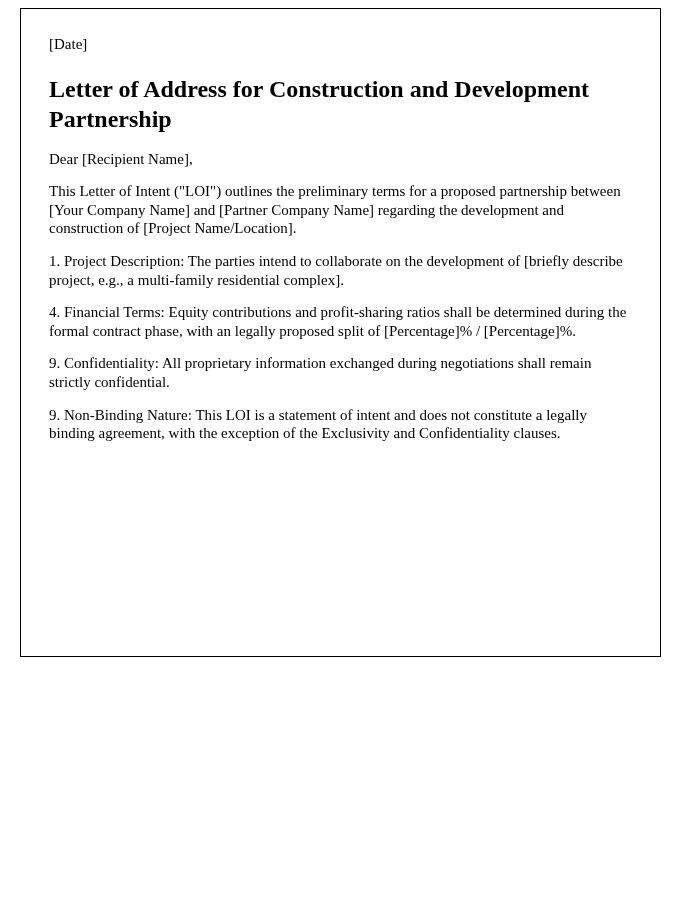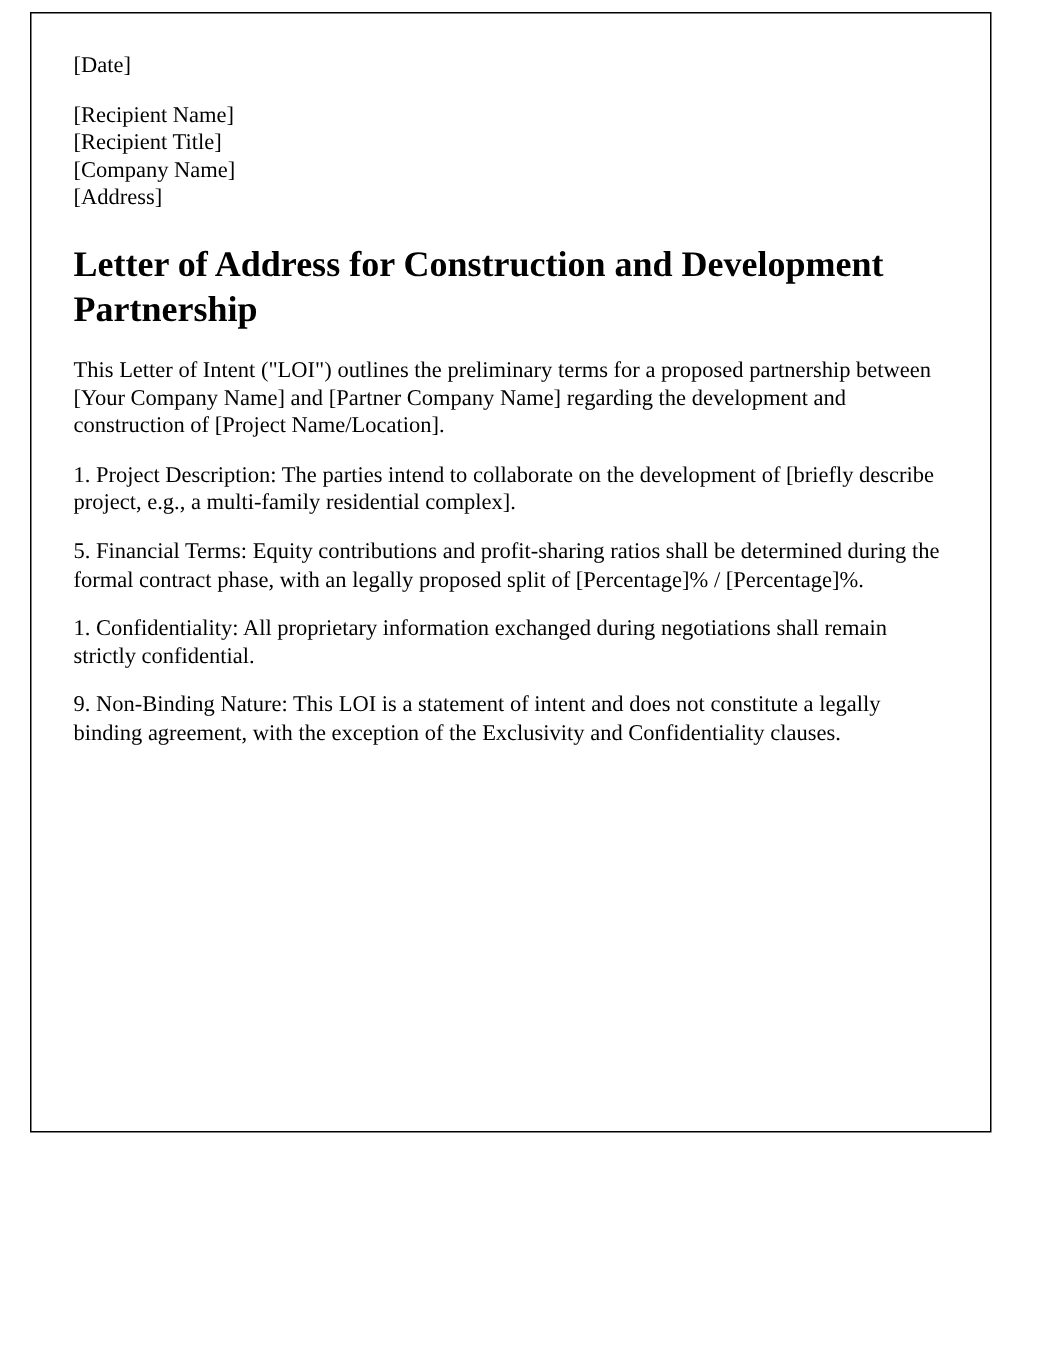--- a/index.html
+++ b/index.html
@@ -8,21 +8,21 @@
     background: #ffffff;
     width: 700px;
     height: 900px;
     position: relative;
   }
   .page {
     position: absolute;
     left: 20px;
     top: 8px;
     width: 641px;
-    height: 747px;
+    height: 649px;
     box-sizing: border-box;
     border: 1px solid #000000;
     background: #ffffff;
     padding: 26px 28px 0 28px;
     overflow: hidden;
     font-family: "Liberation Serif", serif;
     font-size: 15px;
     line-height: 1.24;
     color: #000000;
   }
@@ -55,37 +55,32 @@
     font-weight: normal;
   }
 </style>
 </head>
 <body>
 
 <div class="page">
 
   <p class="para">[Date]</p>
 
-  <div class="line-block">
-    <span class="line">[Recipient Name]</span>
-    <span class="line">[Recipient Title]</span>
-    <span class="line">[Company Name]</span>
-    <span class="line">[Address]</span>
-  </div>
 
   <h1 class="doc-title">Letter of Address for Construction and Development Partnership</h1>
 
+  <p class="para">Dear [Recipient Name],</p>
 
   <p class="para">This Letter of Intent ("LOI") outlines the preliminary terms for a proposed partnership between [Your Company Name] and [Partner Company Name] regarding the development and construction of [Project Name/Location].</p>
 
   <p class="para"><strong>1. Project Description:</strong><span> The parties intend to collaborate on the development of [briefly describe project, e.g., a multi-family residential complex].</span></p>
 
 
 
-  <p class="para"><strong>5. Financial Terms:</strong><span> Equity contributions and profit-sharing ratios shall be determined during the formal contract phase, with an legally proposed split of [Percentage]% / [Percentage]%.</span></p>
+  <p class="para"><strong>4. Financial Terms:</strong><span> Equity contributions and profit-sharing ratios shall be determined during the formal contract phase, with an legally proposed split of [Percentage]% / [Percentage]%.</span></p>
 
 
-  <p class="para"><strong>1. Confidentiality:</strong><span> All proprietary information exchanged during negotiations shall remain strictly confidential.</span></p>
+  <p class="para"><strong>9. Confidentiality:</strong><span> All proprietary information exchanged during negotiations shall remain strictly confidential.</span></p>
 
   <p class="para"><strong>9. Non-Binding Nature:</strong><span> This LOI is a statement of intent and does not constitute a legally binding agreement, with the exception of the Exclusivity and Confidentiality clauses.</span></p>
 
 
 </div>
 
 </body></html>

